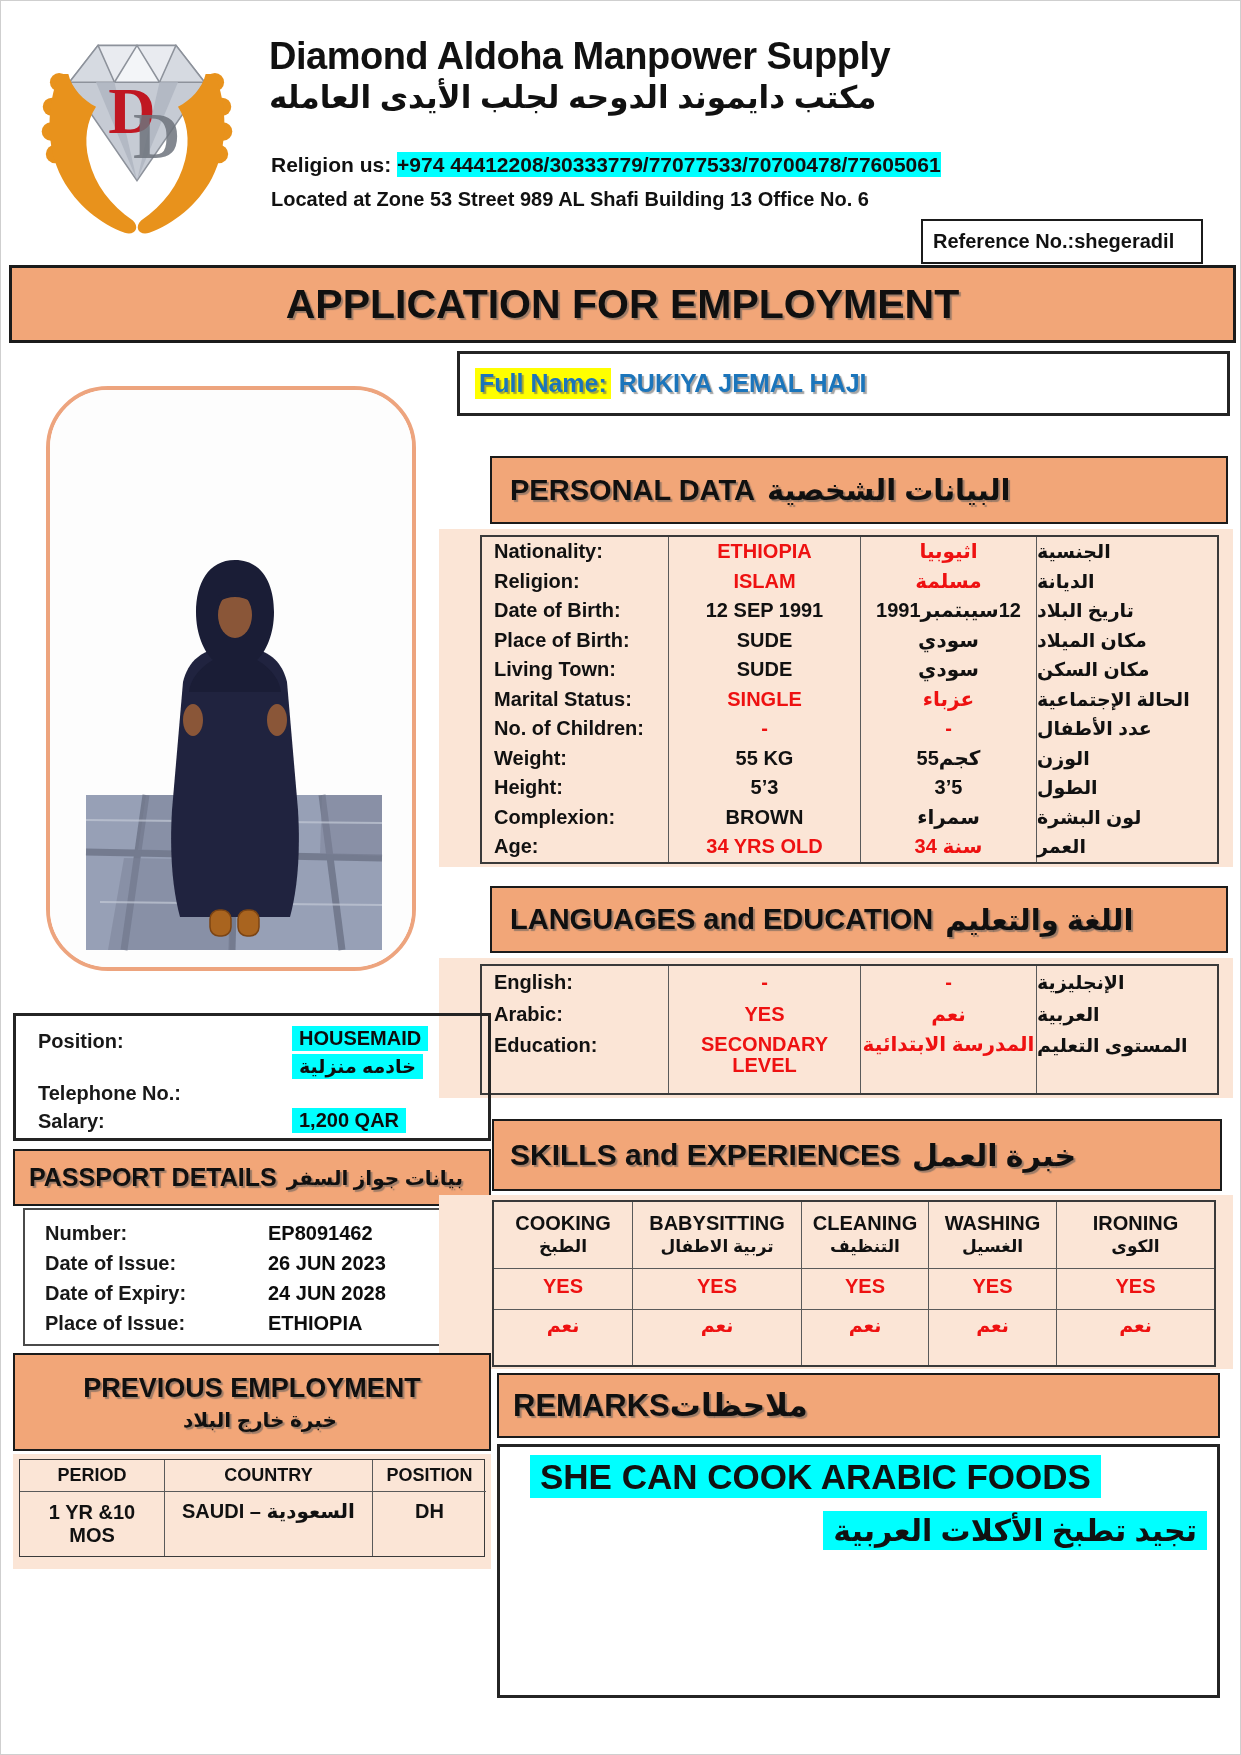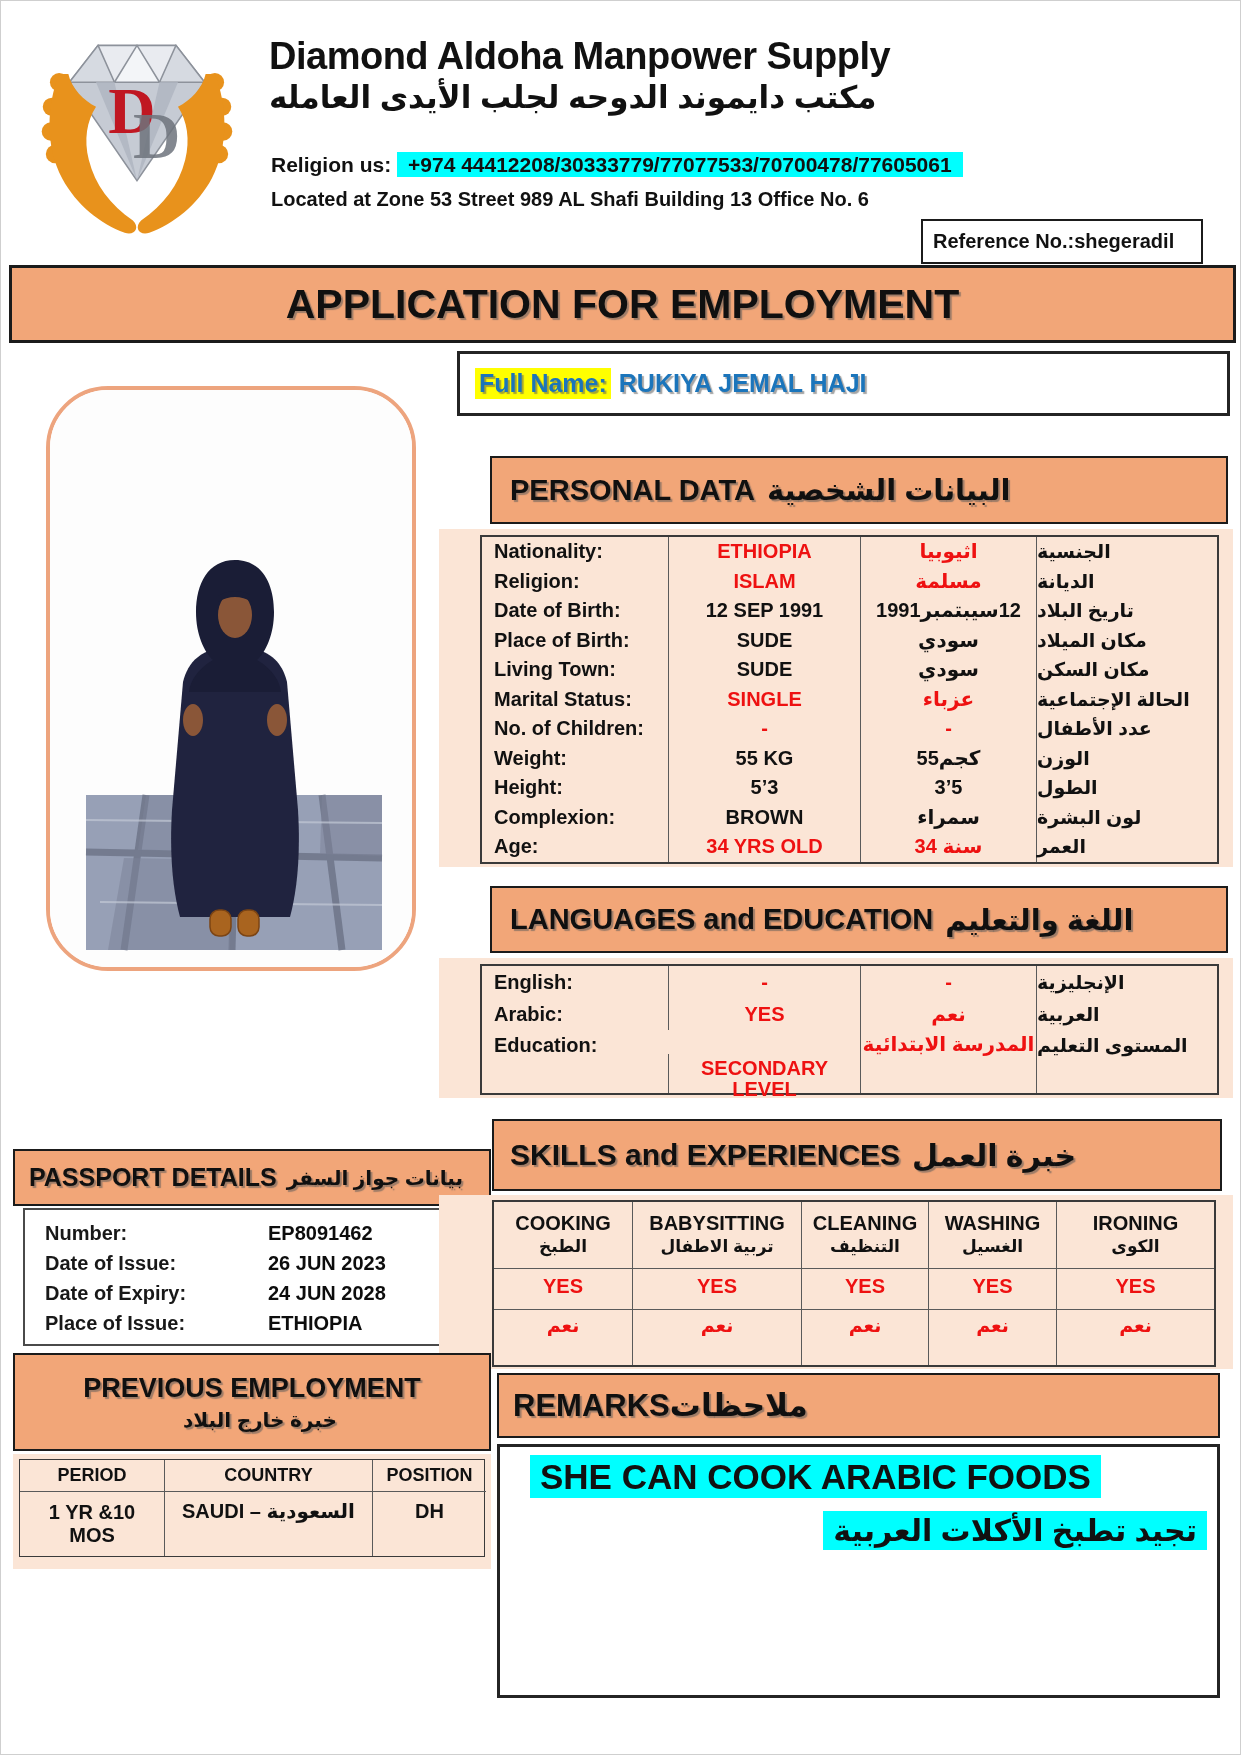--- a/index.html
+++ b/index.html
@@ -84,21 +84,21 @@
       <path d="M176,44 C188,74 190,114 173,146 C159,172 136,190 112,199 C102,202 97,194 104,187
                C126,172 141,152 147,128 C152,108 149,90 140,76 C152,70 164,58 167,44 Z"></path>
     </g>
   </svg>
 
   <div class="abs b" style="left:268px;top:34px;font-size:38px;letter-spacing:-0.5px;">Diamond Aldoha Manpower Supply</div>
   <div class="abs b" style="left:268px;top:78px;font-size:31px;">مكتب دايموند الدوحه لجلب الأيدى العامله</div>
 
   <div class="abs b" style="left:270px;top:152px;font-size:21px;">
     <span>Religion us:</span>
-    <span class="hl-c" style="padding:1px 11px;">+974 44412208/30333779/77077533/70700478/77605061</span>
+    <span class="hl-c" style="padding:1px 0;">+974 44412208/30333779/77077533/70700478/77605061</span>
   </div>
   <div class="abs b" style="left:270px;top:187px;font-size:20px;">Located at Zone 53 Street 989 AL Shafi Building 13 Office No. 6</div>
 
   <div class="abs" style="left:920px;top:218px;width:282px;height:45px;border:2px solid #1b1b1b;
        font-size:20px;font-weight:600;line-height:40px;padding-left:10px;">Reference No.:shegeradil</div>
 
   <div class="abs sec-h" style="left:8px;top:264px;width:1227px;height:78px;border-width:3px;
        justify-content:center;font-size:41px;">APPLICATION FOR EMPLOYMENT</div>
 
   <div class="abs" style="left:456px;top:350px;width:773px;height:65px;border:3px solid #242424;
@@ -221,25 +221,34 @@
     <div class="pc val bl red">-</div>
     <div class="pc val bl rtl red">-</div>
     <div class="pc arl bl rtl">الإنجليزية</div>
 
     <div class="pc lab">Arabic:</div>
     <div class="pc val bl red">YES</div>
     <div class="pc val bl rtl red">نعم</div>
     <div class="pc arl bl rtl">العربية</div>
 
     <div class="pc lab" style="align-items:flex-start;padding-top:4px;">Education:</div>
-    <div class="pc val bl red" style="align-items:flex-start;padding-top:4px;width:100%;margin-top:24px;">SECONDARY LEVEL</div>
+    <div class="pc val bl red" style="align-items:flex-start;padding-top:4px;width:100%;">SECONDARY LEVEL</div>
     <div class="pc val bl rtl red" style="align-items:flex-start;padding-top:4px;">المدرسة الابتدائية</div>
     <div class="pc arl bl rtl" style="align-items:flex-start;padding-top:4px;">المستوى التعليم</div>
   </div>
 
+  <div class="abs" style="left:12px;top:1012px;width:478px;height:128px;border:3px solid #242424;">
+    <span class="abs kv-label" style="left:22px;top:14px;">Position:</span>
+    <span class="abs kv-value hl-c" style="left:276px;top:10px;">HOUSEMAID</span>
+    <span class="abs kv-value hl-c rtl" style="left:276px;top:38px;font-size:19px;">خادمه منزلية</span>
+    <span class="abs kv-label" style="left:22px;top:66px;">Telephone No.:</span>
+    <span class="abs kv-value" style="left:276px;top:66px;"></span>
+    <span class="abs kv-label" style="left:22px;top:94px;">Salary:</span>
+    <span class="abs kv-value hl-c" style="left:276px;top:92px;">1,200 QAR</span>
+  </div>
 
   <div class="abs sec-h" style="left:12px;top:1148px;width:478px;height:57px;font-size:25px;padding-left:14px;">
     <span>PASSPORT DETAILS</span>
     <span class="rtl" style="margin-left:10px;font-size:20px;">بيانات جواز السفر</span>
   </div>
   <div class="abs" style="left:22px;top:1207px;width:462px;height:138px;border:2px solid #4a4a4a;background:#fff;">
     <span class="abs kv-label" style="left:20px;top:12px;">Number:</span>
     <span class="abs kv-value" style="left:243px;top:12px;">EP8091462</span>
     <span class="abs kv-label" style="left:20px;top:42px;">Date of Issue:</span>
     <span class="abs kv-value" style="left:243px;top:42px;">26 JUN 2023</span>

